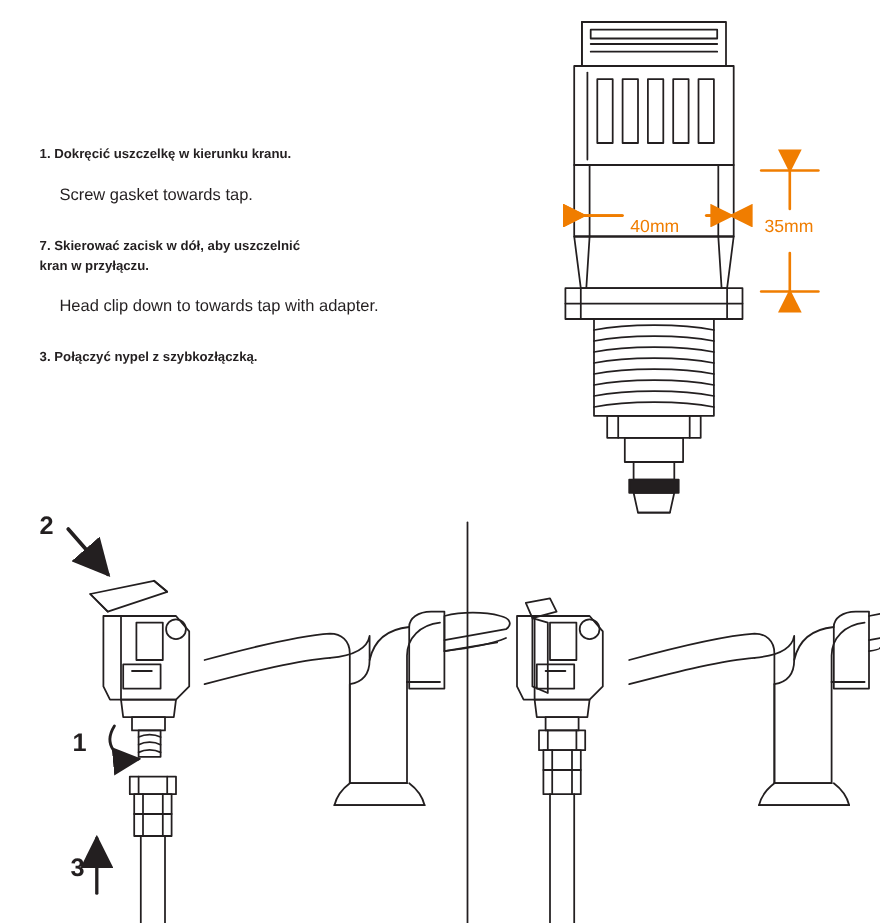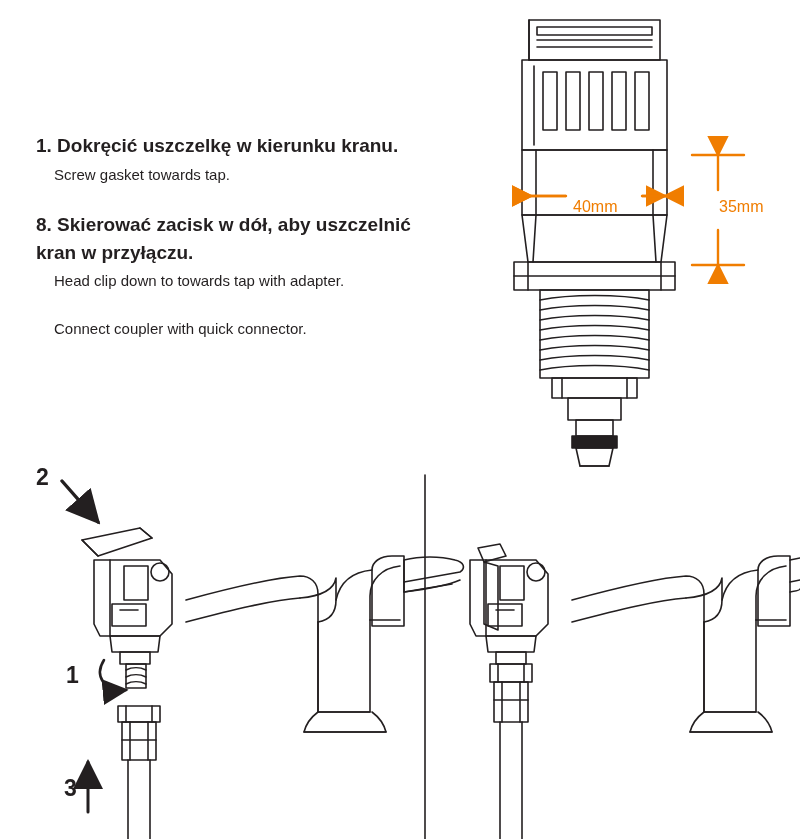--- a/index.html
+++ b/index.html
@@ -25,50 +25,49 @@
   .instructions {
     position: absolute;
     left: 36px;
     top: 132px;
     width: 380px;
   }
   .step {
     margin-bottom: 26px;
   }
   .step-pl {
-    font-size: 19px;
+    font-size: 12px;
     font-weight: bold;
     line-height: 1.45;
     color: #231f20;
     white-space: pre-line;
   }
   .step-en {
     font-size: 15px;
     font-weight: normal;
     line-height: 1.45;
     color: #231f20;
     padding-left: 18px;
-    margin-top: 4px;
+    margin-top: 18px;
   }
   
   .dim-label {
     position: absolute;
     color: #f07d00;
     font-size: 16px;
     font-weight: normal;
     white-space: nowrap;
   }
   #dim-40mm {
     left: 573px;
     top: 198px;
   }
   #dim-35mm {
     left: 695px;
     top: 198px;
-    margin-left: 24px;
   }
   
   .callout-num {
     position: absolute;
     font-size: 23px;
     font-weight: bold;
     color: #231f20;
   }
   #callout-2 { left: 36px; top: 464px; }
   #callout-1 { left: 66px; top: 662px; }
@@ -261,26 +260,26 @@
     </g>
   </g>
 </svg>
 
 <div class="instructions">
   <div class="step">
     <div class="step-pl">1. Dokręcić uszczelkę w kierunku kranu.</div>
     <div class="step-en">Screw gasket towards tap.</div>
   </div>
   <div class="step">
-    <div class="step-pl">8. Skierować zacisk w dół, aby uszczelnić
+    <div class="step-pl">7. Skierować zacisk w dół, aby uszczelnić
 kran w przyłączu.</div>
     <div class="step-en">Head clip down to towards tap with adapter.</div>
   </div>
   <div class="step">
-    <div class="step-en">Connect coupler with quick connector.</div>
+    <div class="step-pl">3. Połączyć nypel z szybkozłączką.</div>
   </div>
 </div>
 
 <div class="dim-label" id="dim-40mm">40mm</div>
 <div class="dim-label" id="dim-35mm">35mm</div>
 
 <div class="callout-num" id="callout-2">2</div>
 <div class="callout-num" id="callout-1">1</div>
 <div class="callout-num" id="callout-3">3</div>
 

